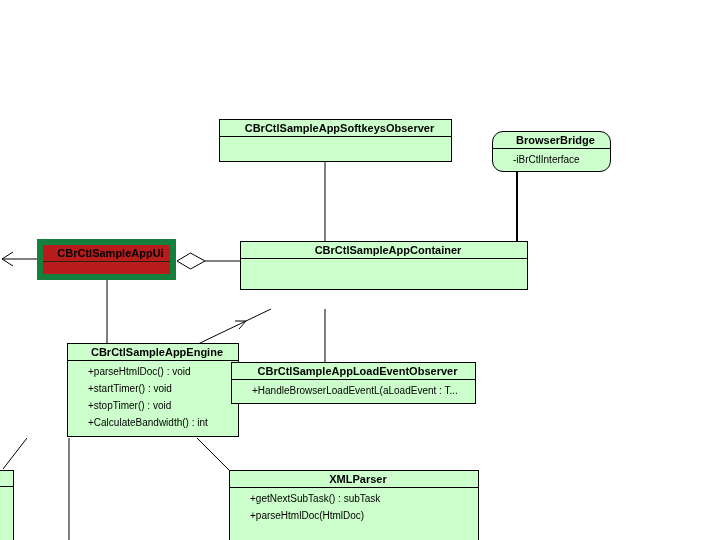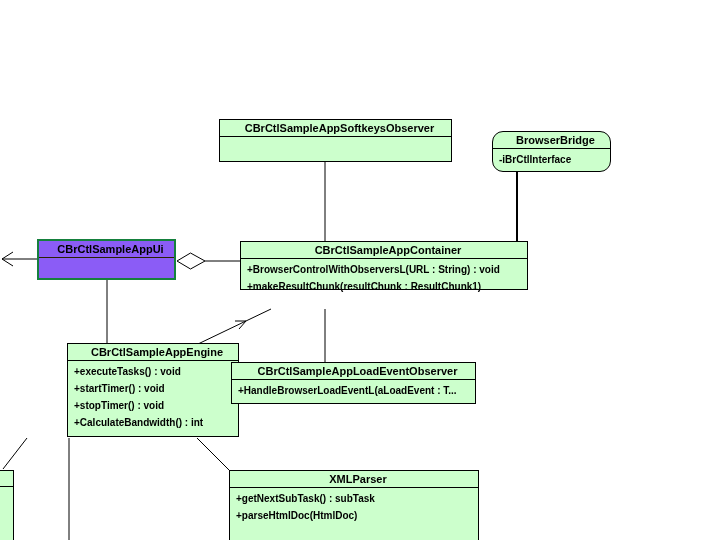--- a/index.html
+++ b/index.html
@@ -22,40 +22,39 @@
     left: 0; top: 0;
     width: 720px; height: 540px;
   }
   .uml-class {
     position: absolute;
     background: #ccffcc;
     border: 1px solid #000000;
     box-sizing: border-box;
   }
   .uml-class.selected {
-    background: #8b5cf6;
-    border: 2px solid #15803d;
+    background: #b91c1c;
+    border: 6px solid #15803d;
   }
   .uml-title {
     font-size: 11px;
     font-weight: bold;
     color: #000;
     text-align: center;
     padding: 2px 3px 2px 11px;
     border-bottom: 1px solid #000;
     white-space: nowrap;
     overflow: hidden;
   }
   .uml-class.selected .uml-title {
     border-bottom: 1px solid #2b2100;
   }
   .uml-members {
-    padding: 2px 2px 2px 6px;
+    padding: 2px 2px 2px 20px;
     overflow: hidden;
-    font-weight: bold;
   }
   .uml-member {
     font-size: 10px;
     color: #000;
     line-height: 17px;
     white-space: nowrap;
     overflow: hidden;
   }
 </style>
 </head>
@@ -101,30 +100,26 @@
     </div>
   </div>
 
   <div class="uml-class selected" style="left:37px; top:239px; width:139px; height:41px;">
     <div class="uml-title">CBrCtlSampleAppUi</div>
     <div class="uml-members" style="height:14px;"></div>
   </div>
 
   <div class="uml-class" style="left:240px; top:241px; width:288px; height:49px;">
     <div class="uml-title">CBrCtlSampleAppContainer</div>
-    <div class="uml-members">
-      <div class="uml-member">+BrowserControlWithObserversL(URL : String) : void</div>
-      <div class="uml-member">+makeResultChunk(resultChunk : ResultChunk1)</div>
-    </div>
   </div>
 
   <div class="uml-class" style="left:26px; top:343px; width:172px; height:94px;margin-left:41px;">
     <div class="uml-title">CBrCtlSampleAppEngine</div>
     <div class="uml-members">
-      <div class="uml-member">+executeTasks() : void</div>
+      <div class="uml-member">+parseHtmlDoc() : void</div>
       <div class="uml-member">+startTimer() : void</div>
       <div class="uml-member">+stopTimer() : void</div>
       <div class="uml-member">+CalculateBandwidth() : int</div>
     </div>
   </div>
 
   <div class="uml-class" style="left:231px; top:362px; width:245px; height:42px;">
     <div class="uml-title">CBrCtlSampleAppLoadEventObserver</div>
     <div class="uml-members">
       <div class="uml-member">+HandleBrowserLoadEventL(aLoadEvent : T...</div>

